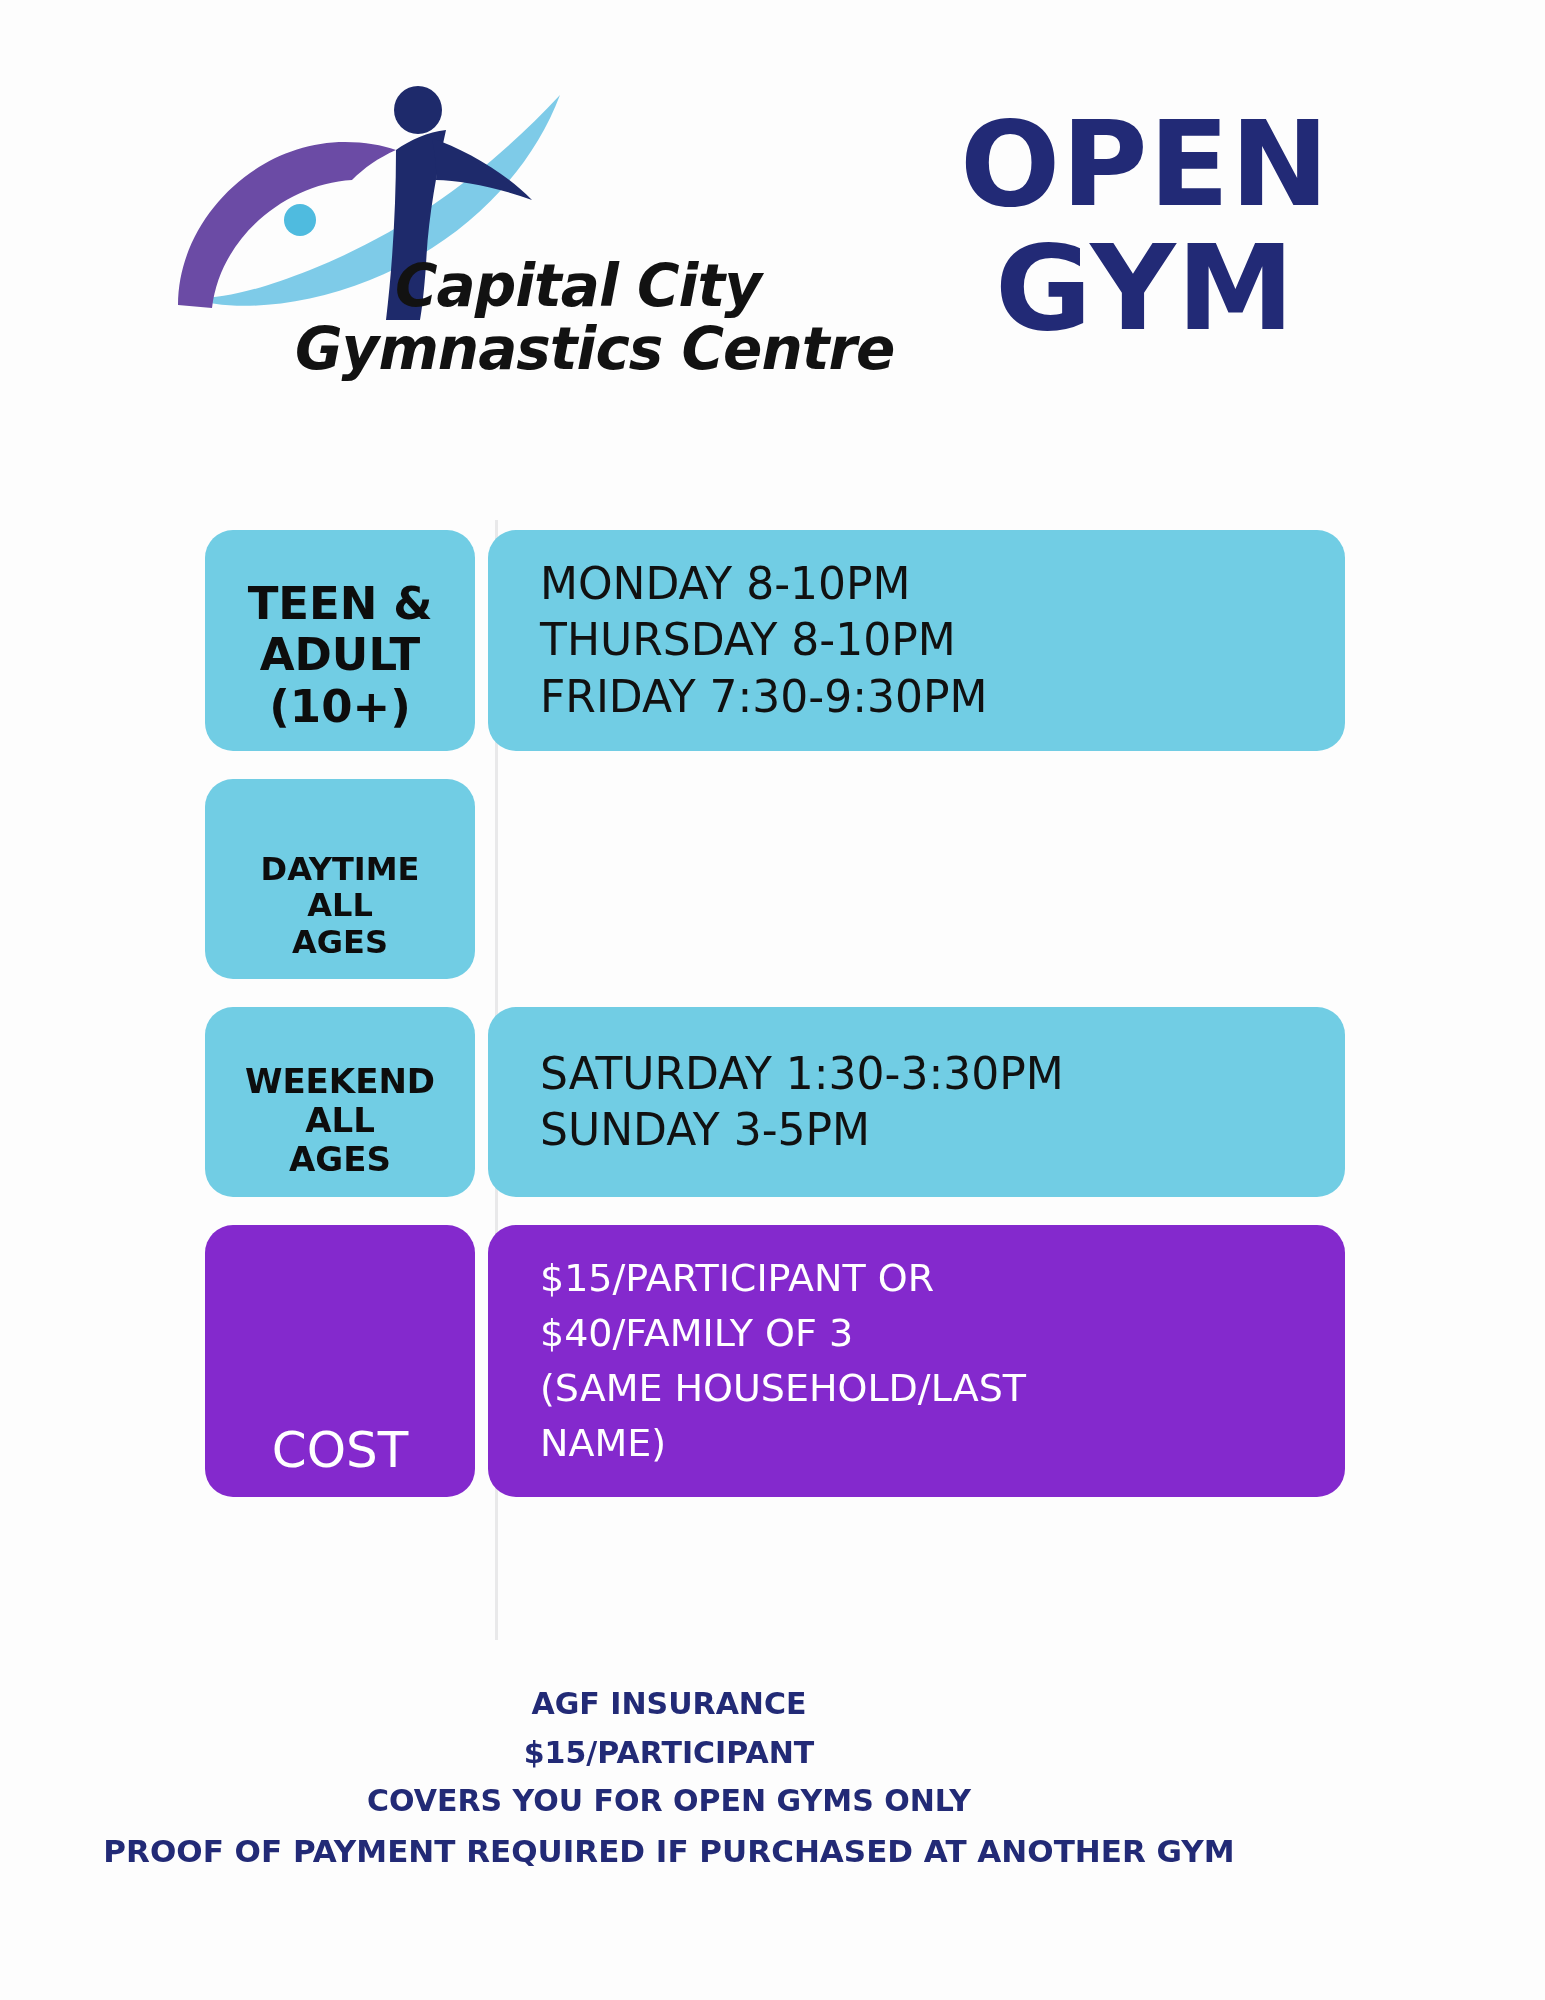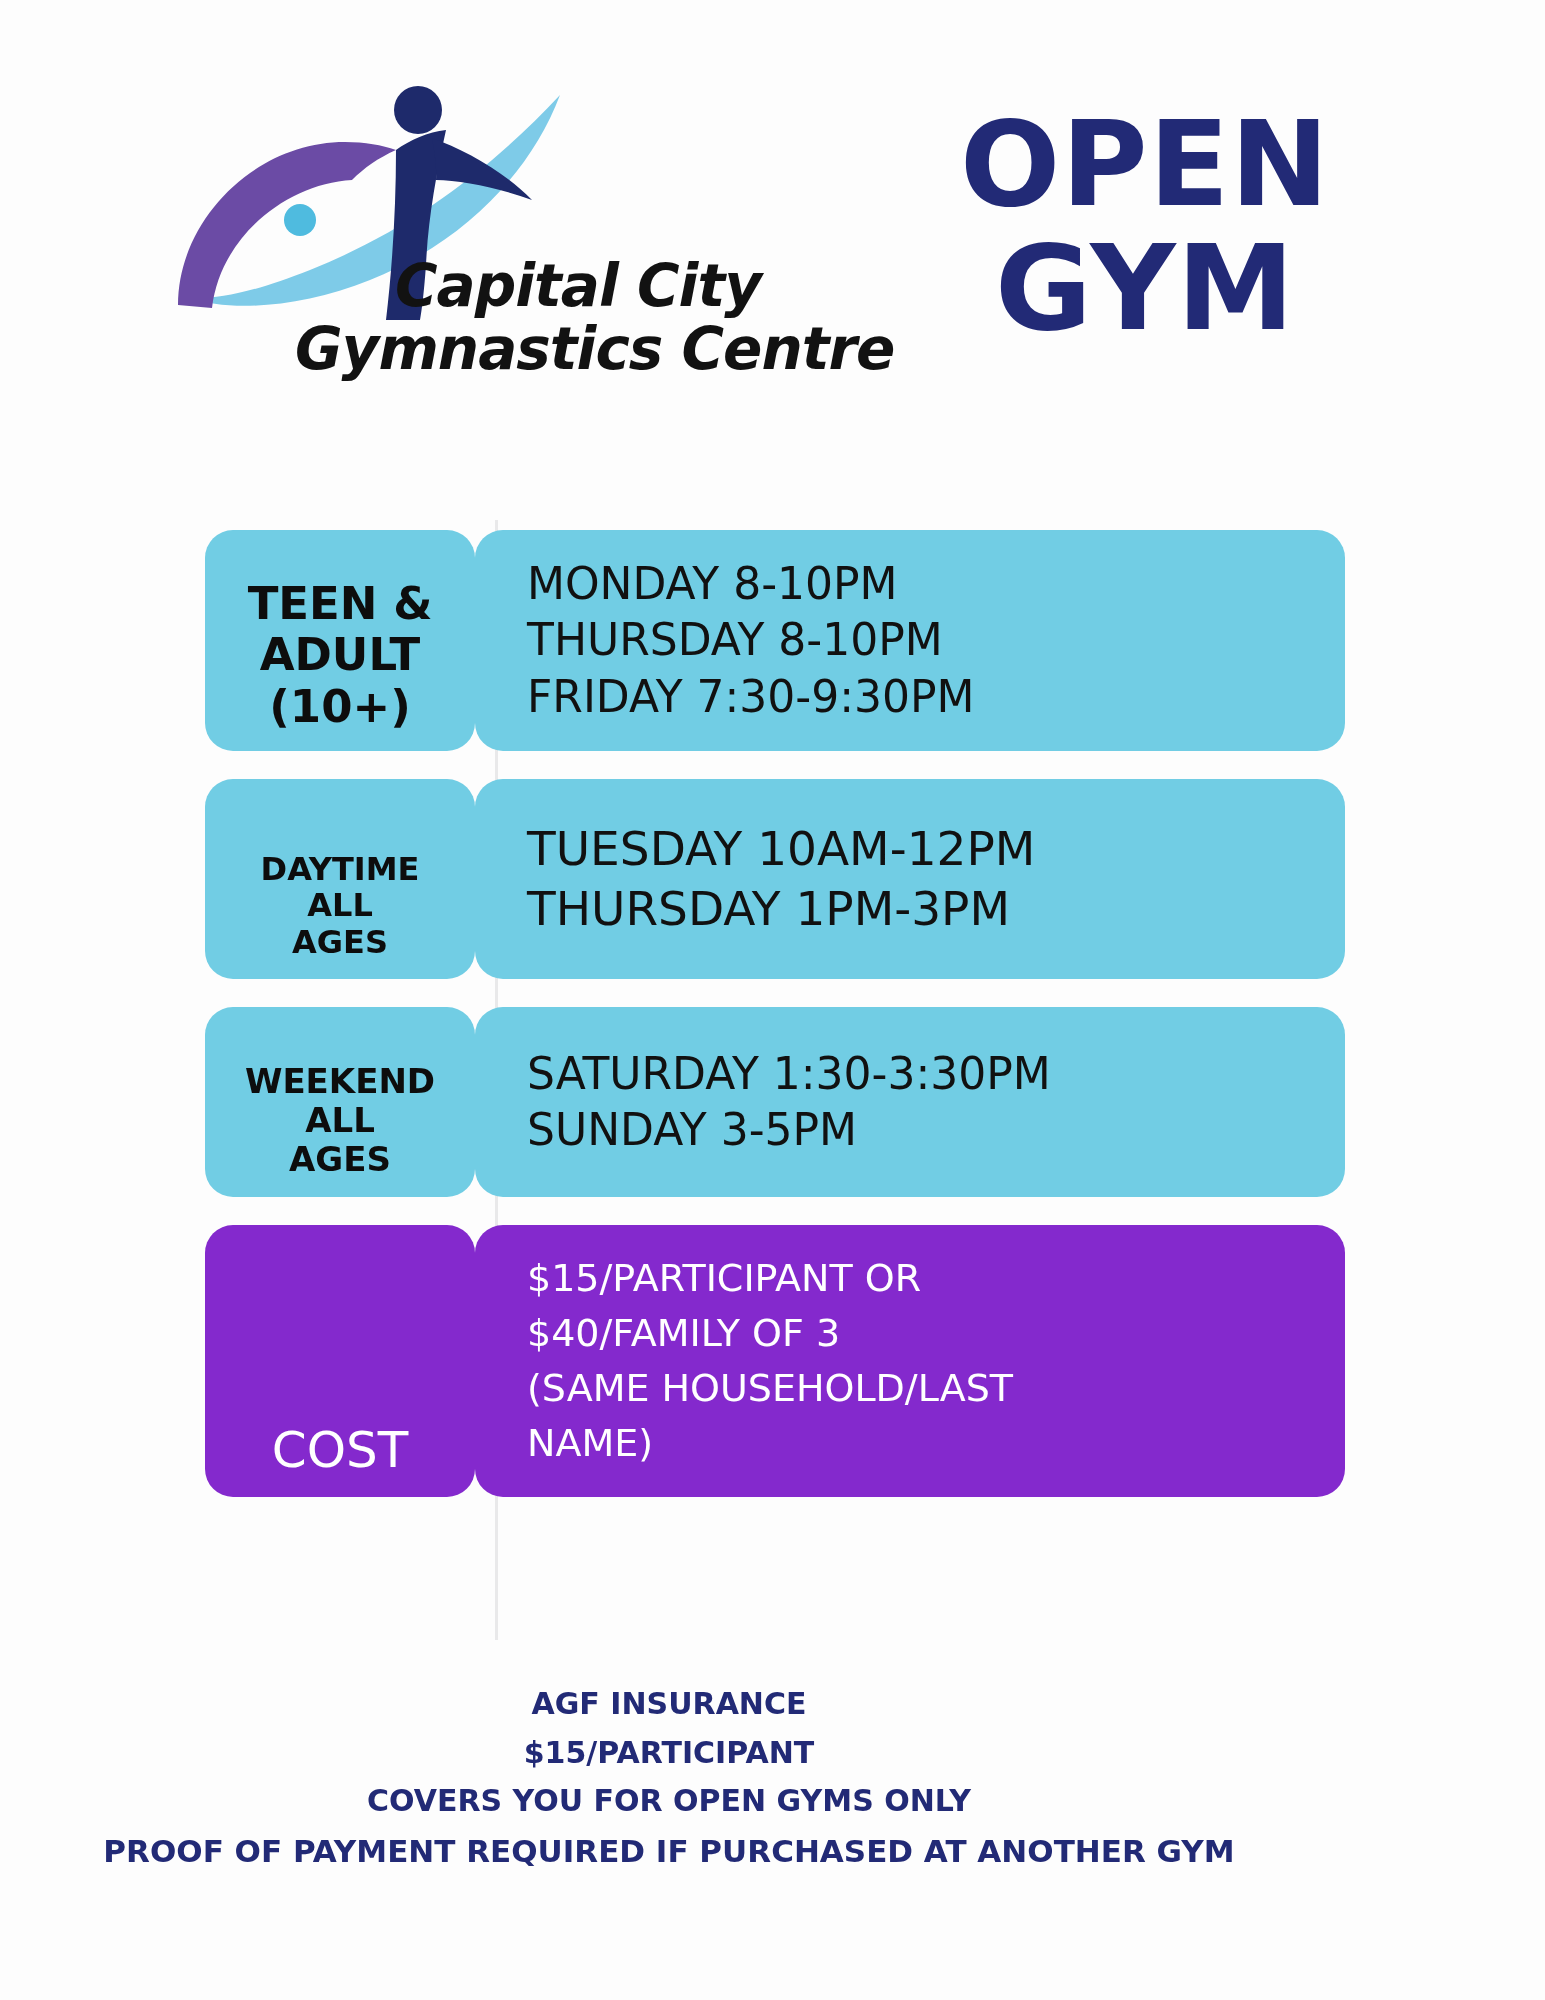--- a/index.html
+++ b/index.html
@@ -110,20 +110,21 @@
     font-family: "DejaVu Sans", sans-serif;
     font-weight: bold;
     color: #0d0d0d;
     line-height: 1.15;
     padding: 18px 10px;
     box-sizing: border-box;
   }
 
   .cell-times {
     flex: 1;
+    margin-left: 13px;
     border-radius: 28px;
     display: flex;
     flex-direction: column;
     justify-content: center;
     padding: 26px 0 26px 52px;
     box-sizing: border-box;
     color: #111111;
     font-family: "DejaVu Sans", sans-serif;
     line-height: 1.28;
   }
@@ -228,24 +229,20 @@
     </div>
 
     <div class="row row-2">
       <div class="cell-label blue">
         <div>
           <span class="times-line">DAYTIME</span>
           <span class="times-line">ALL</span>
           <span class="times-line">AGES</span>
         </div>
       </div>
-      <div class="cell-times blue">
-        <span class="times-line">TUESDAY 10AM-12PM</span>
-        <span class="times-line">THURSDAY 1PM-3PM</span>
-      </div>
     </div>
 
     <div class="row row-3">
       <div class="cell-label blue">
         <div>
           <span class="times-line">WEEKEND</span>
           <span class="times-line">ALL</span>
           <span class="times-line">AGES</span>
         </div>
       </div>

